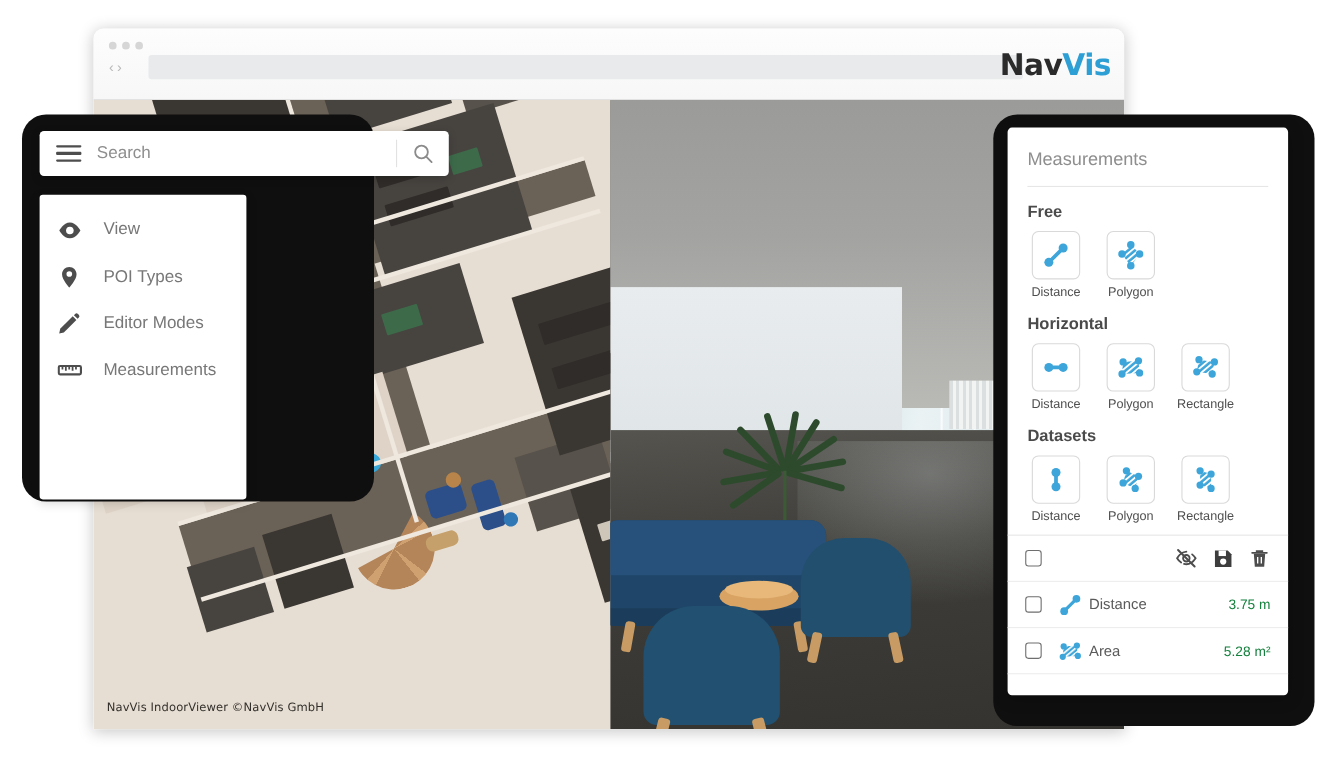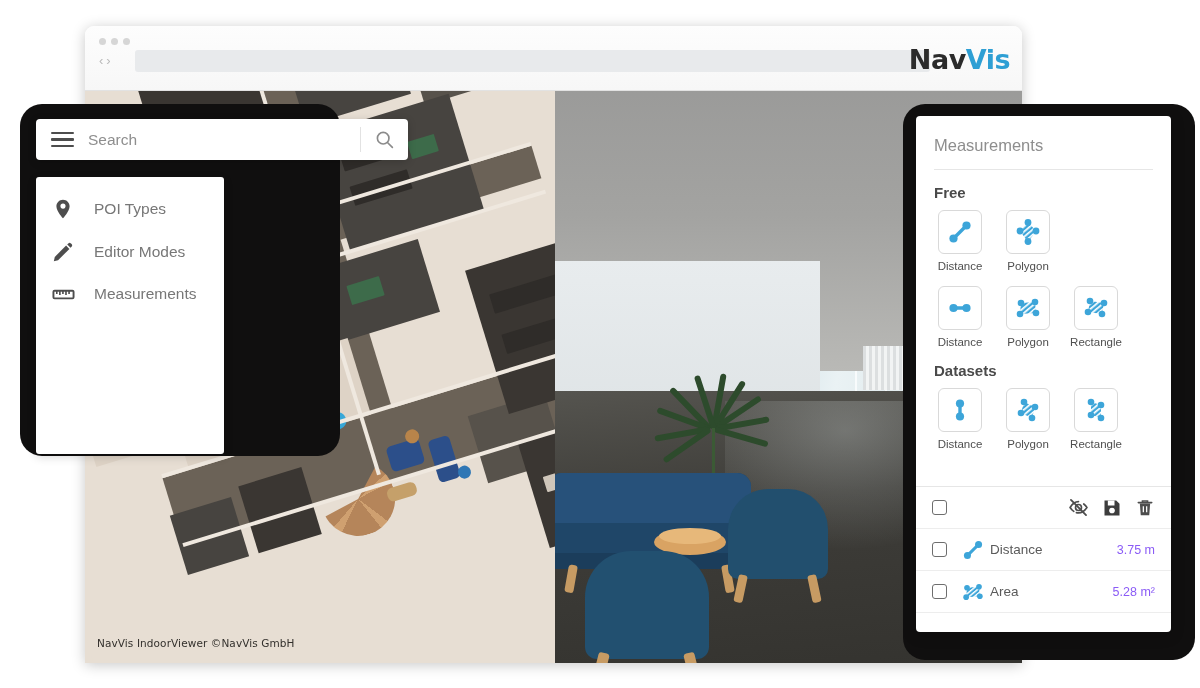--- a/index.html
+++ b/index.html
@@ -197,21 +197,21 @@
   .mlist{ position:absolute; left:0; right:0; top:370px; }
   .mrow{
     height:42px; display:flex; align-items:center; padding:0 16px;
     border-top:1px solid #ededed;
   }
   .mrow:first-child{ border-top:1px solid #e6e6e6; }
   .cbx{ width:15px; height:15px; border:1.6px solid #6e6e6e; border-radius:3px;
         background:#fff; flex:0 0 auto; cursor:pointer; }
   .mrow .ico{ width:34px; display:flex; align-items:center; justify-content:center; margin-left:9px; }
   .mrow .nm{ font-size:13.5px; color:#5a5a5a; flex:1; }
-  .mrow .val{ font-size:12.5px; color:#8b5cf6; }
+  .mrow .val{ font-size:12.5px; color:#15803d; }
   .mrow .acts{ margin-left:auto; display:flex; gap:13px; align-items:center; }
   .mrow .acts span{ cursor:pointer; display:flex; }
 </style>
 </head>
 <body>
 
 <div id="stage">
 
   <div class="browser-window">
 
@@ -393,20 +393,29 @@
       <svg width="21" height="21" viewBox="0 0 24 24">
         <circle cx="10.5" cy="10.5" r="6.6" fill="none" stroke="#8b8b8b" stroke-width="1.9"></circle>
         <path d="M15.4 15.4 L21 21" stroke="#8b8b8b" stroke-width="1.9" stroke-linecap="round"></path>
       </svg>
     </div>
   </div>
 
   <div class="menu">
 
 
+    <div class="menu-item">
+      <span class="menu-ico">
+        <svg width="23" height="23" viewBox="0 0 24 24">
+          <path d="M12 4.5C6 4.5 2 12 2 12s4 7.5 10 7.5S22 12 22 12 18 4.5 12 4.5z" fill="#4d4d4d"></path>
+          <circle cx="12" cy="12" r="3.6" fill="#ffffff"></circle>
+        </svg>
+      </span>
+      <span class="menu-lbl">View</span>
+    </div>
 
     <div class="menu-item">
       <span class="menu-ico">
         <svg width="22" height="22" viewBox="0 0 24 24">
           <path d="M12 1.8c-4 0-7.2 3.2-7.2 7.2 0 5.4 7.2 13.2 7.2 13.2s7.2-7.8 7.2-13.2c0-4-3.2-7.2-7.2-7.2z" fill="#4d4d4d"></path>
           <circle cx="12" cy="8.8" r="2.8" fill="#ffffff"></circle>
         </svg>
       </span>
       <span class="menu-lbl">POI Types</span>
     </div>
@@ -465,20 +474,21 @@
               <circle cx="14" cy="23.5" r="3.4" fill="#3da5d9"></circle>
               <circle cx="6" cy="13" r="3.4" fill="#3da5d9"></circle>
             </svg>
           </div>
           <div class="cap">Polygon</div>
         </div>
       </div>
     </div>
 
     <div class="mgroup">
+      <h4>Horizontal</h4>
       <div class="mtools">
         <div class="mtool">
           <div class="box">
             <svg width="28" height="28" viewBox="0 0 28 28">
               <line x1="8" y1="14" x2="20" y2="14" stroke="#3da5d9" stroke-width="3.4" stroke-linecap="round"></line>
               <circle cx="7.5" cy="14" r="4.1" fill="#3da5d9"></circle>
               <circle cx="20.5" cy="14" r="4.1" fill="#3da5d9"></circle>
             </svg>
           </div>
           <div class="cap">Distance</div>

